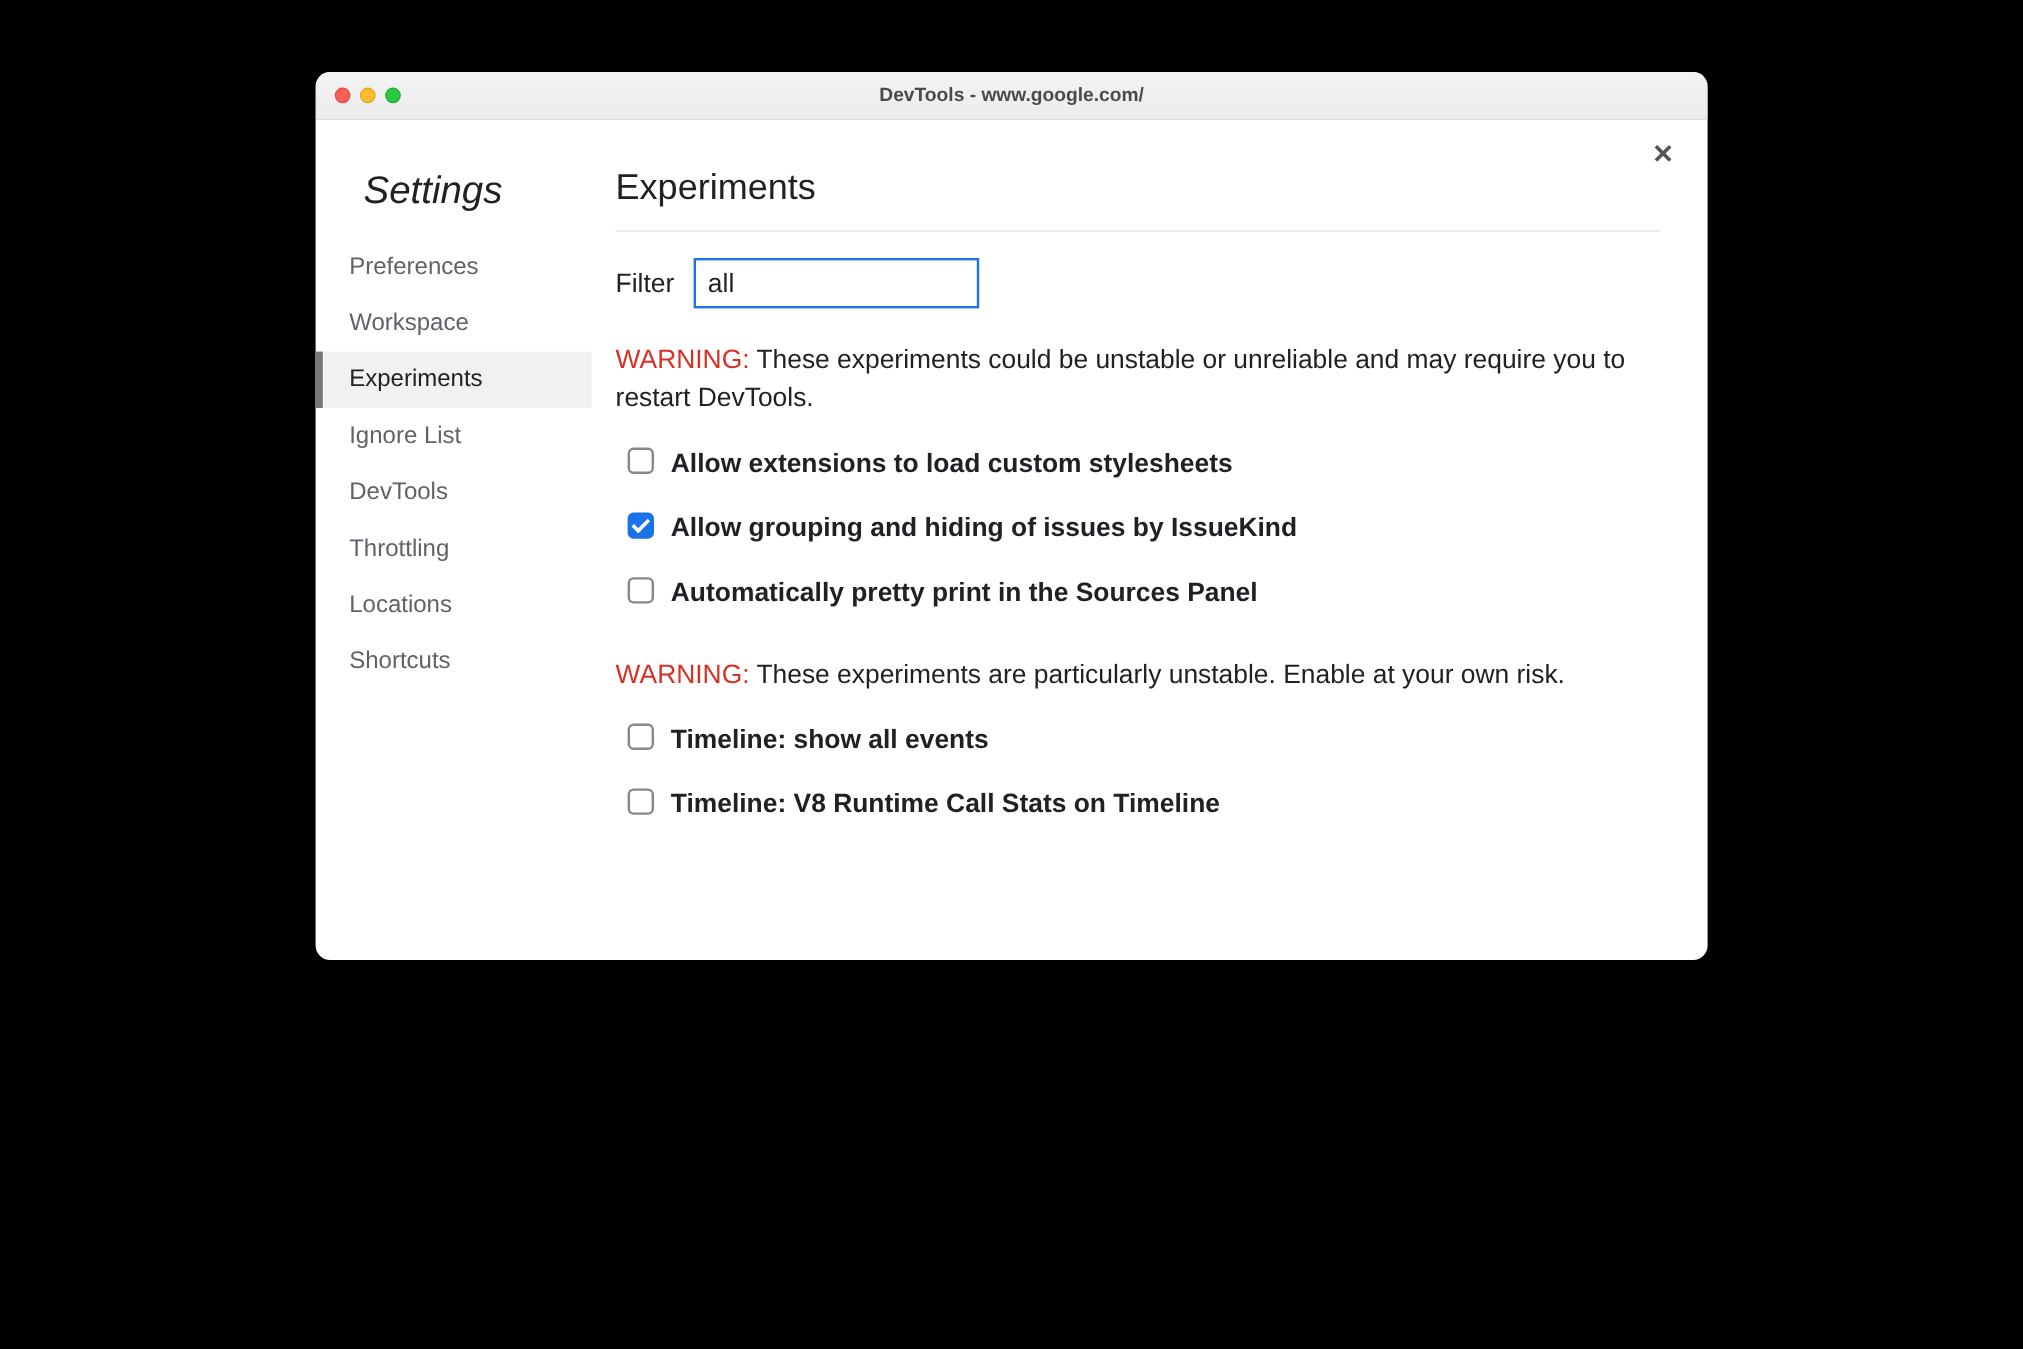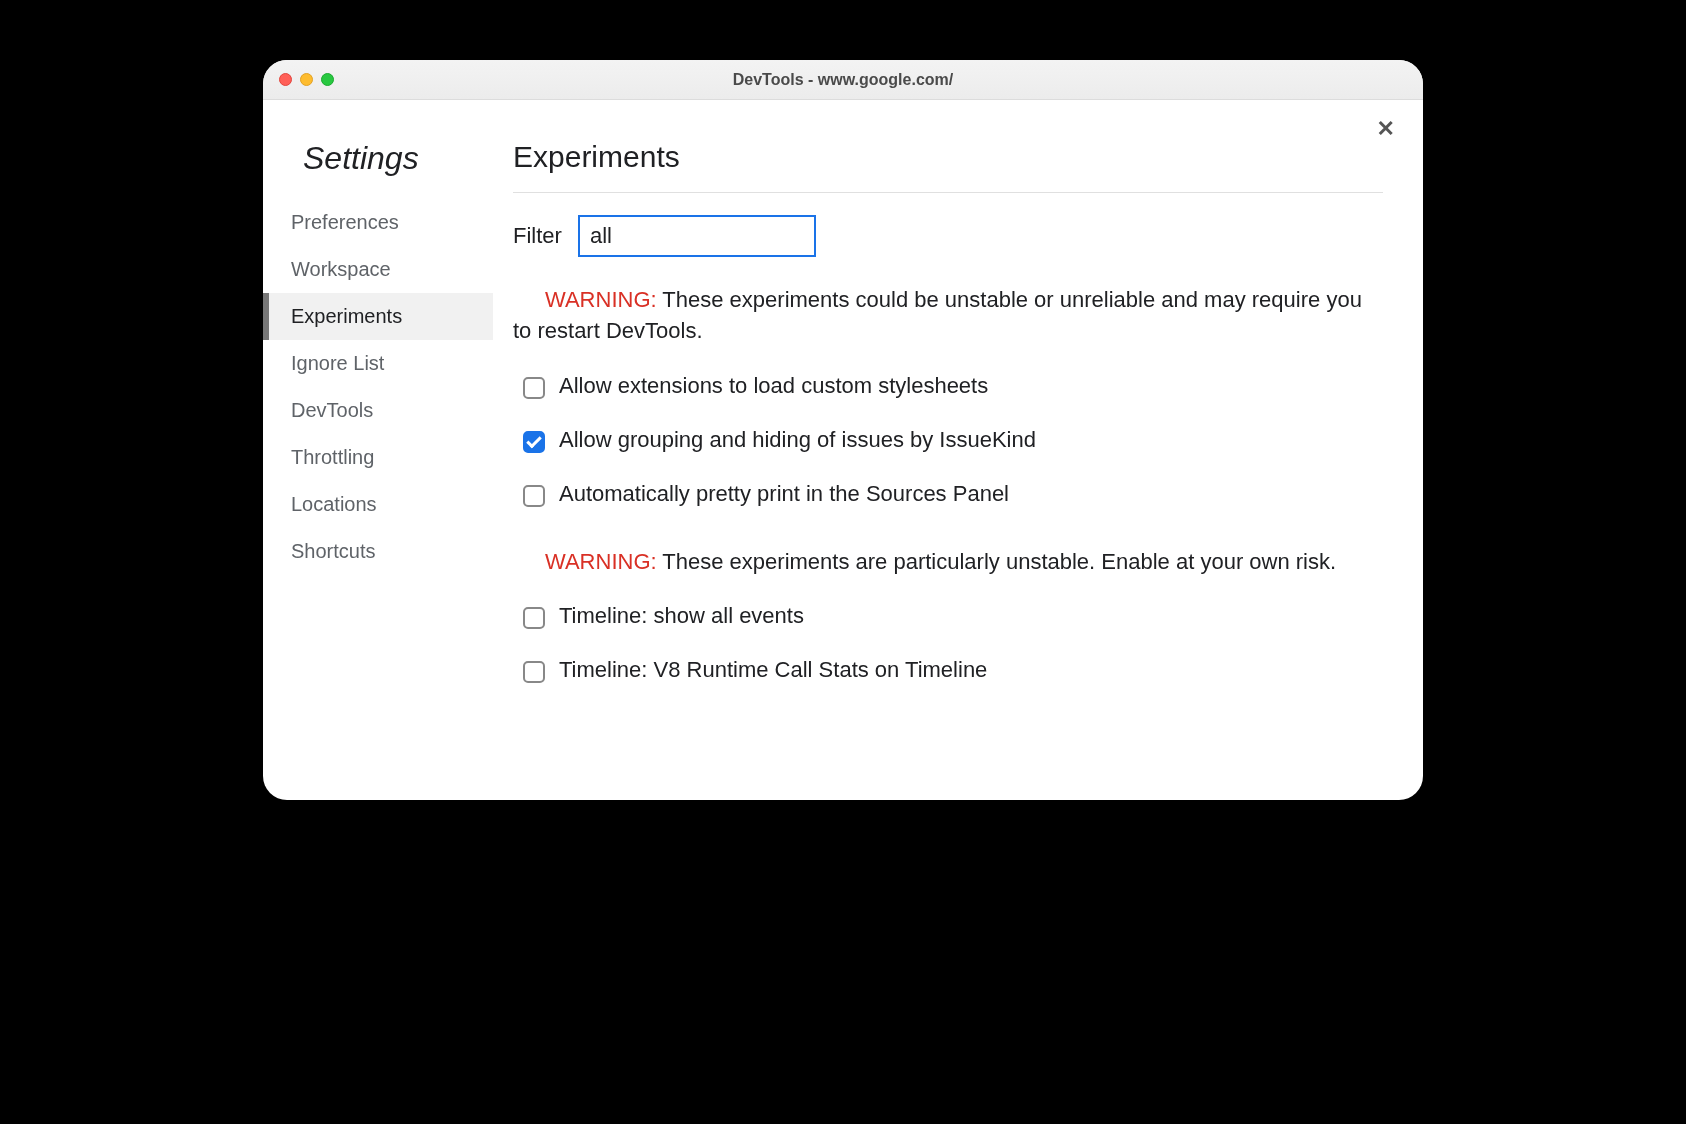--- a/index.html
+++ b/index.html
@@ -13,21 +13,21 @@
       width: 1686px;
       height: 1124px;
       display: flex;
       align-items: flex-start;
       justify-content: center;
       padding-top: 60px;
     }
     .window {
       width: 1160px;
       background: #fff;
-      border-radius: 24px;
+      border-radius: 12px;
       box-shadow: 0 20px 60px rgba(0,0,0,0.5);
       overflow: hidden;
     }
     .titlebar {
       height: 40px;
       background: linear-gradient(#f3f3f3, #ececec);
       border-bottom: 1px solid #dcdcdc;
       display: flex;
       align-items: center;
       position: relative;
@@ -135,27 +135,27 @@
     }
     .warning-block {
       font-size: 22px;
       color: #202124;
       line-height: 1.4;
       margin-bottom: 26px;
     }
     .warning-label {
       color: #d93025;
       font-weight: 400;
-      margin-left: 32px;
     }
     .experiment-row {
       display: flex;
-      align-items: flex-end;
+      align-items: flex-start;
       gap: 14px;
       margin: 10px 0 28px 10px;
+      font-weight: bold;
     }
     .checkbox {
       width: 22px;
       height: 22px;
       border: 2px solid #888;
       border-radius: 5px;
       flex-shrink: 0;
       display: flex;
       align-items: center;
       justify-content: center;

